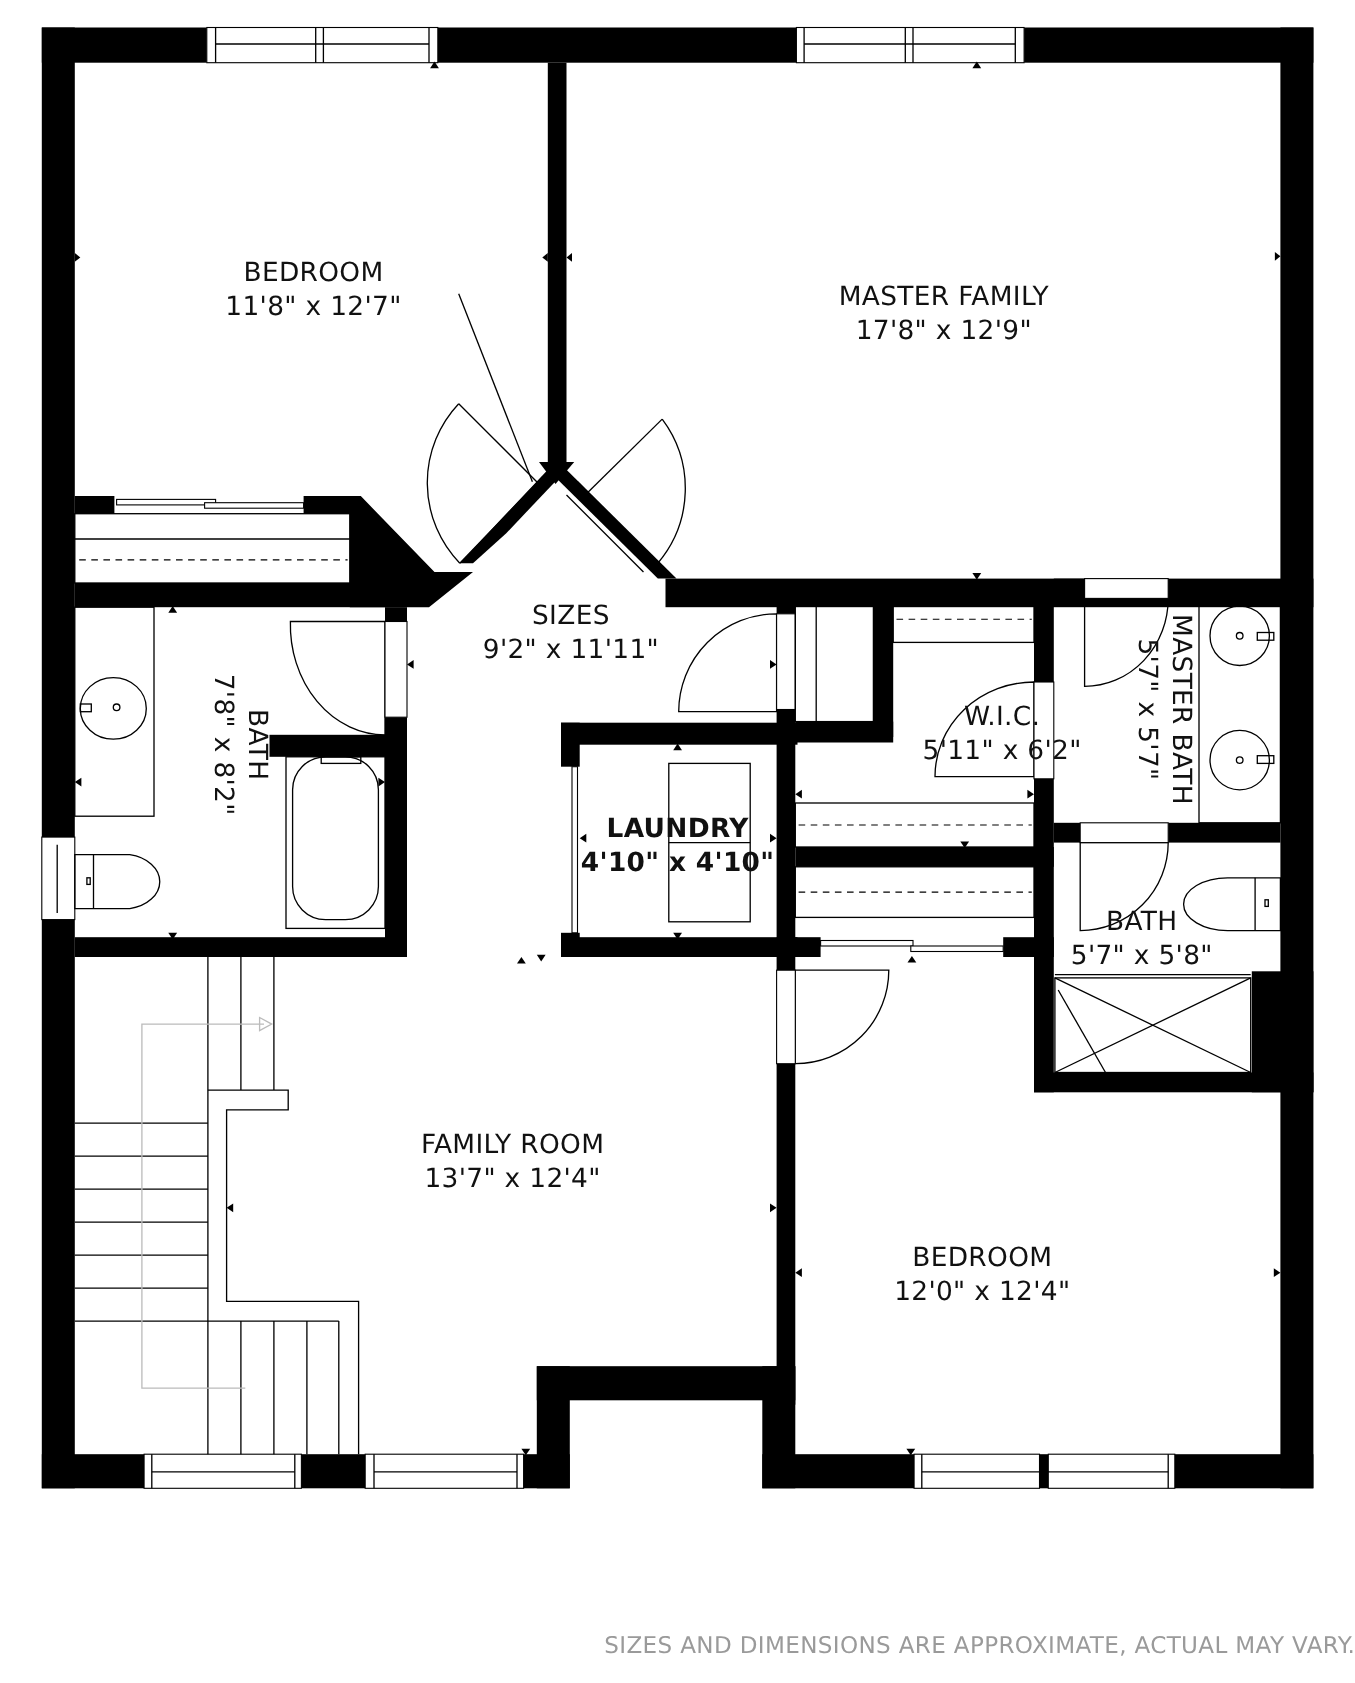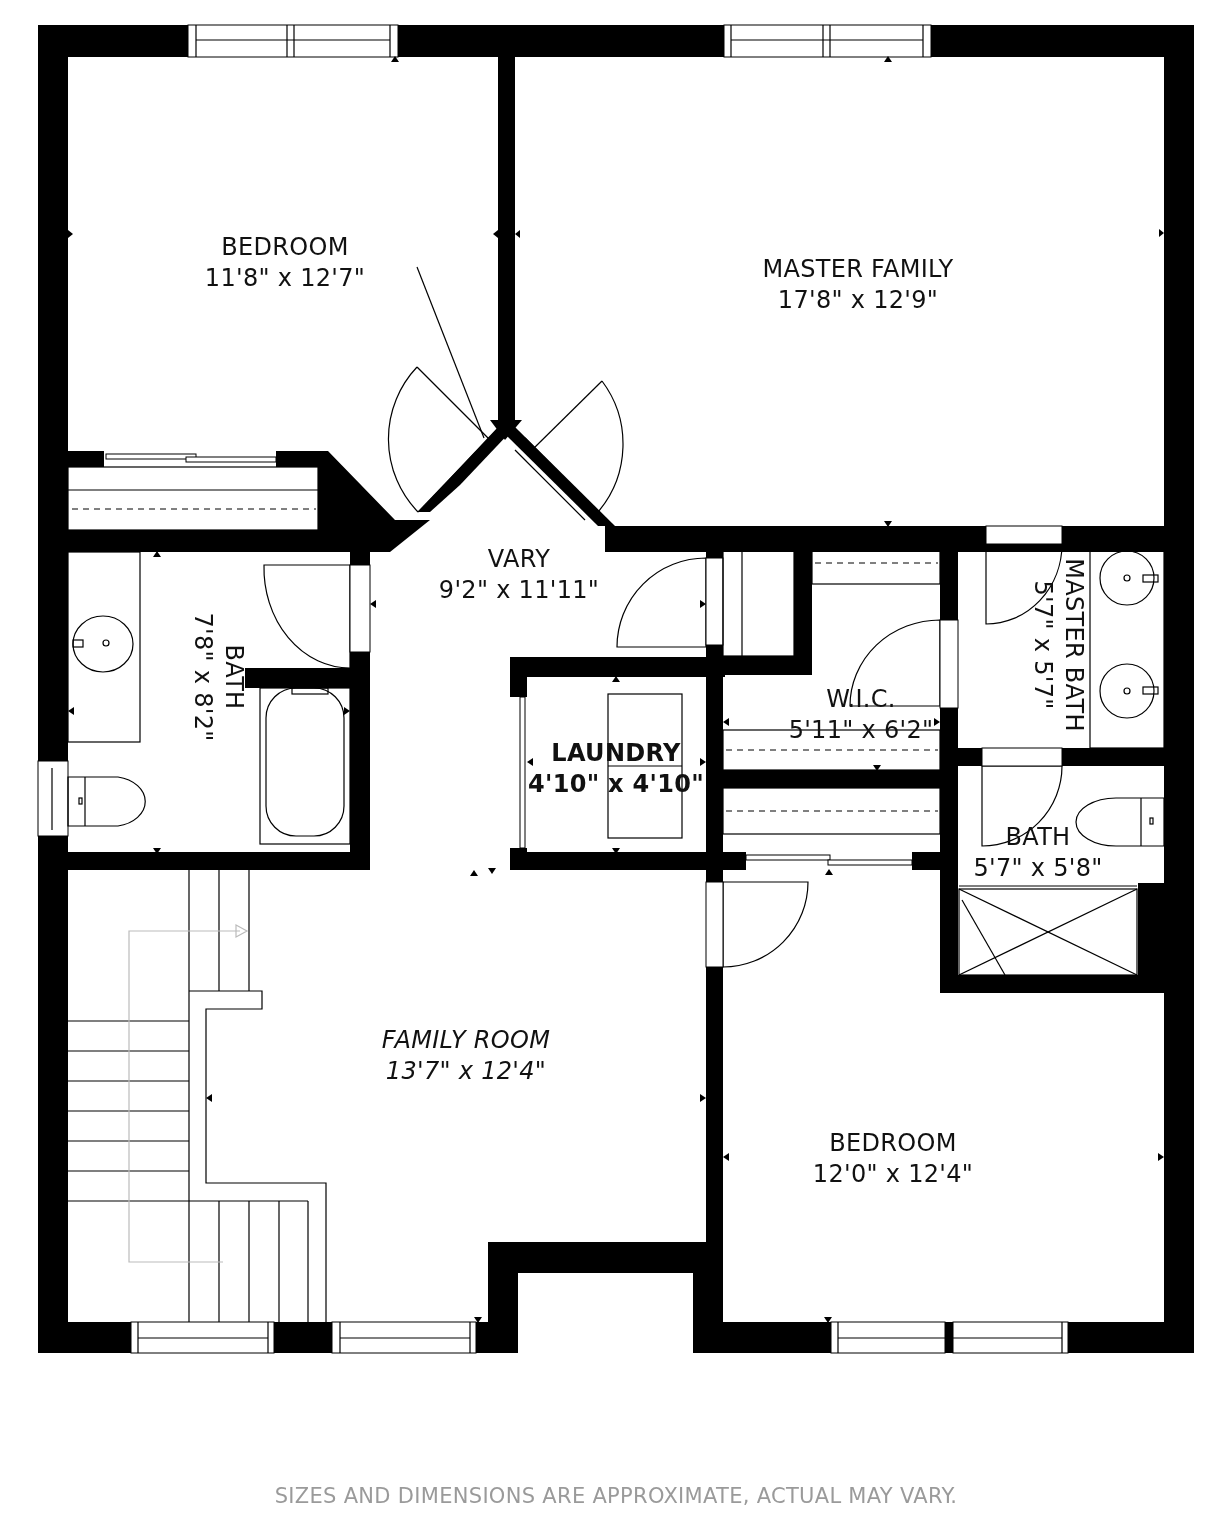--- a/index.html
+++ b/index.html
@@ -6,21 +6,21 @@
   body { width: 1232px; height: 1530px; position: relative; overflow: hidden; font-family: "DejaVu Sans", sans-serif; }
   #plan { position: absolute; left: 0; top: 0; width: 1232px; height: 1530px; }
   .wall { fill: #000; }
   .thin { fill: none; stroke: #000; stroke-width: 1.2; }
   .thin-gray { fill: none; stroke: #bbb; stroke-width: 1.2; }
   .dash { fill: none; stroke: #000; stroke-width: 1; stroke-dasharray: 6 5; }
   .win { fill: #fff; stroke: #000; stroke-width: 1; }
   .room-label { position: absolute; text-align: center; color: #111; font-size: 24px; line-height: 31px; white-space: nowrap; transform: translate(-50%, -50%); letter-spacing: 0.3px; }
   .room-label.vert { transform: translate(-50%, -50%) rotate(90deg); }
   .room-label span { display: block; }
-  .disclaimer { position: absolute; left: 0; width: 1232px; top: 1484px; text-align: center; color: #9a9a9a; font-size: 21px; letter-spacing: 0.3px; }
+  .disclaimer { position: absolute; left: 0; width: 1232px; top: 1484px; text-align: right; color: #9a9a9a; font-size: 21px; letter-spacing: 0.3px; }
   .tri { fill: #000; }
 </style>
 </head>
 <body>
 
 <svg id="plan" viewBox="0 0 1232 1530" xmlns="http://www.w3.org/2000/svg">
 
   <g>
     <rect class="wall" x="38" y="25" width="150" height="32"></rect>
     <rect class="wall" x="398" y="25" width="326" height="32"></rect>
@@ -229,44 +229,44 @@
 
 <div class="room-label" style="left:285px; top:263px;">
   <span>BEDROOM</span>
   <span>11'8" x 12'7"</span>
 </div>
 <div class="room-label" style="left:858px; top:285px;">
   <span>MASTER FAMILY</span>
   <span>17'8" x 12'9"</span>
 </div>
 <div class="room-label" style="left:519px; top:575px;">
-  <span>VARY</span>
+  <span>SIZES</span>
   <span>9'2" x 11'11"</span>
 </div>
 <div class="room-label vert" style="left:218px; top:677px;">
   <span>BATH</span>
   <span>7'8" x 8'2"</span>
 </div>
 <div class="room-label" style="left:616px; top:769px;font-weight:bold;">
   <span>LAUNDRY</span>
   <span>4'10" x 4'10"</span>
 </div>
-<div class="room-label" style="left:861px; top:667px;margin-top:48px;">
+<div class="room-label" style="left:911px; top:667px;">
   <span>W.I.C.</span>
   <span>5'11" x 6'2"</span>
 </div>
 <div class="room-label vert" style="left:1058px; top:645px;">
   <span>MASTER BATH</span>
   <span>5'7" x 5'7"</span>
 </div>
 <div class="room-label" style="left:1038px; top:853px;">
   <span>BATH</span>
   <span>5'7" x 5'8"</span>
 </div>
-<div class="room-label" style="left:466px; top:1056px;font-style:italic;">
+<div class="room-label" style="left:466px; top:1056px;">
   <span>FAMILY ROOM</span>
   <span>13'7" x 12'4"</span>
 </div>
 <div class="room-label" style="left:893px; top:1159px;">
   <span>BEDROOM</span>
   <span>12'0" x 12'4"</span>
 </div>
 
 <div class="disclaimer">SIZES AND DIMENSIONS ARE APPROXIMATE, ACTUAL MAY VARY.</div>
 

